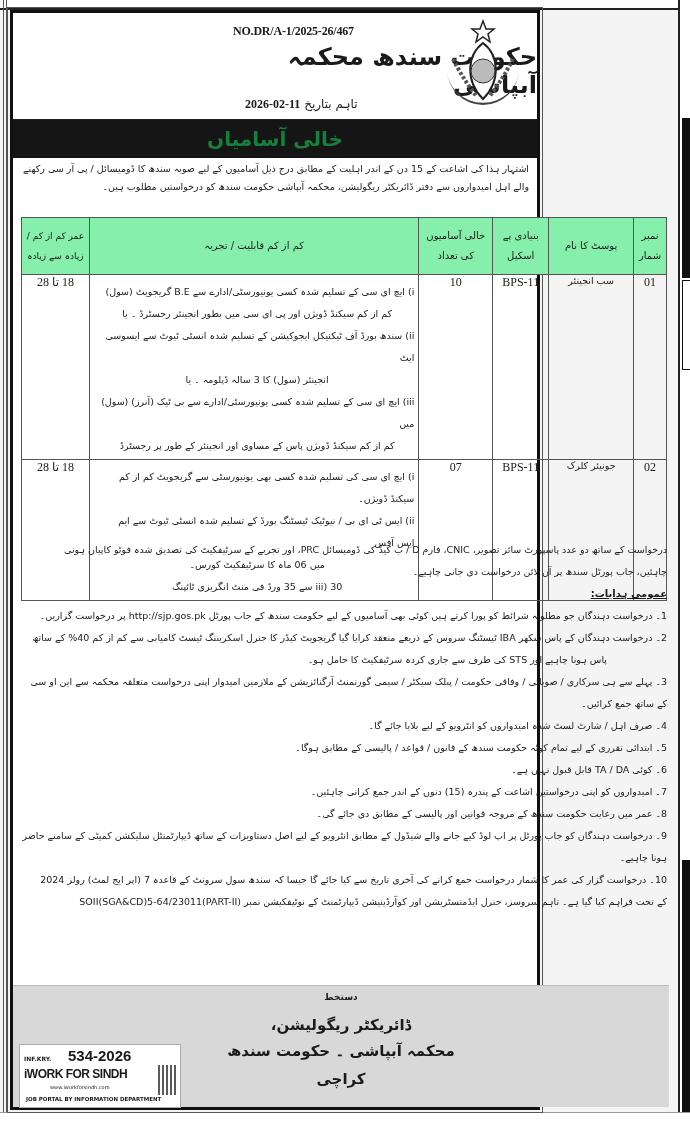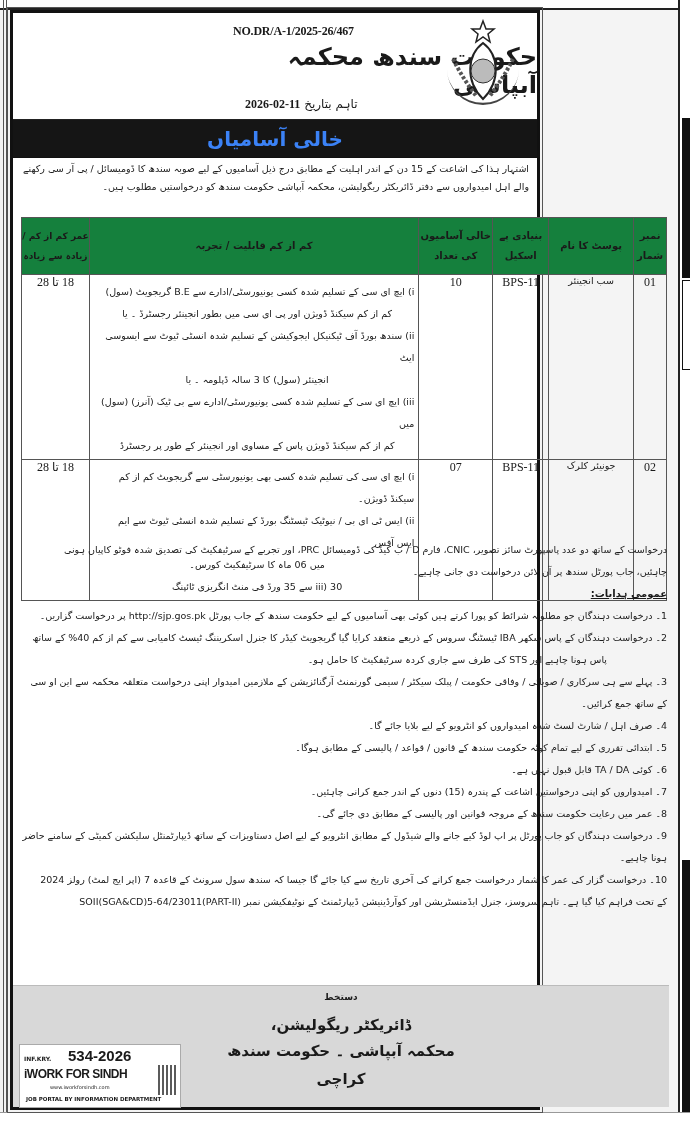--- a/index.html
+++ b/index.html
@@ -15,27 +15,27 @@
   .ad { position: absolute; left: 10px; top: 10px; width: 530px; height: 1100px; border: 3px solid #111; background: #fff; outline: 1px solid #555; outline-offset: 2px; }
 
   .header { position: relative; height: 107px; background: #fff; border-bottom: 1px solid #222; }
   .ref-no { position: absolute; left: 220px; top: 11px; font-family: "Liberation Serif", serif; font-weight: bold; font-size: 12px; letter-spacing: -0.2px; }
   .title-urdu { position: absolute; left: 205px; top: 30px; font-family: "DejaVu Sans", sans-serif; font-weight: bold; font-size: 24px; direction: rtl; }
   .date-line { position: absolute; left: 232px; top: 84px; font-size: 12px; direction: rtl; }
   .date-line .d { font-family: "Liberation Serif", serif; font-weight: bold; }
   .emblem { position: absolute; left: 420px; top: 6px; width: 100px; height: 100px; }
 
   .banner { height: 38px; background: #151515; display: flex; align-items: center; justify-content: center; border-bottom: 1px solid #111; }
-  .banner span { color: #3b82f6; font-weight: bold; font-size: 20px; direction: rtl; }
+  .banner span { color: #15803d; font-weight: bold; font-size: 20px; direction: rtl; }
 
   .intro { direction: rtl; font-size: 9.5px; line-height: 18px; padding: 2px 8px 0 8px; text-align: right; }
 
   table.posts { position: absolute; left: 8px; top: 204px; width: 646px; border-collapse: collapse; direction: rtl; font-size: 9.5px; }
   table.posts th, table.posts td { border: 1px solid #555; vertical-align: top; }
-  table.posts th { background: #15803d; font-weight: bold; height: 57px; vertical-align: middle; text-align: center; line-height: 20px; font-size: 10px; }
+  table.posts th { background: #86efac; font-weight: normal; height: 57px; vertical-align: middle; text-align: center; line-height: 20px; font-size: 10px; }
   table.posts td { padding-top: 0; text-align: center; }
   table.posts td.num { font-family: "Liberation Serif", serif; font-size: 12px; }
   table.posts td.qual { text-align: right; padding: 6px 4px 2px 10px; line-height: 22px; font-size: 9.5px; }
   table.posts td.qual .c { text-align: center; display: block; }
 
   .after { position: absolute; left: 8px; top: 526px; width: 646px; direction: rtl; font-size: 9.5px; line-height: 22px; text-align: right; }
   .instr-title { text-decoration: underline; font-weight: bold; font-size: 10px; }
   .instr-item { }
   .indent { padding-right: 60px; }
 

